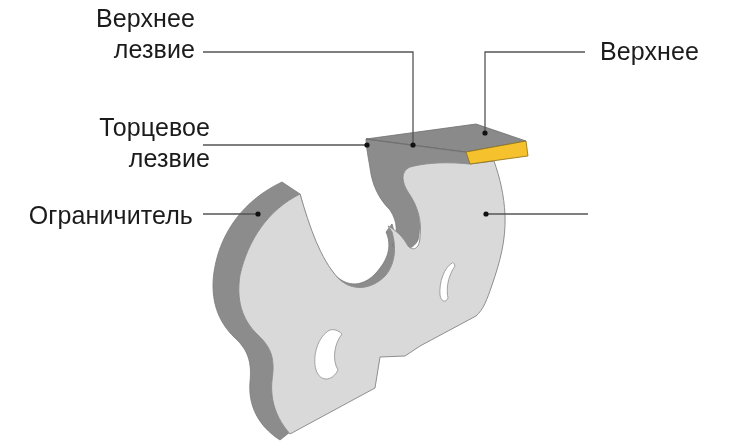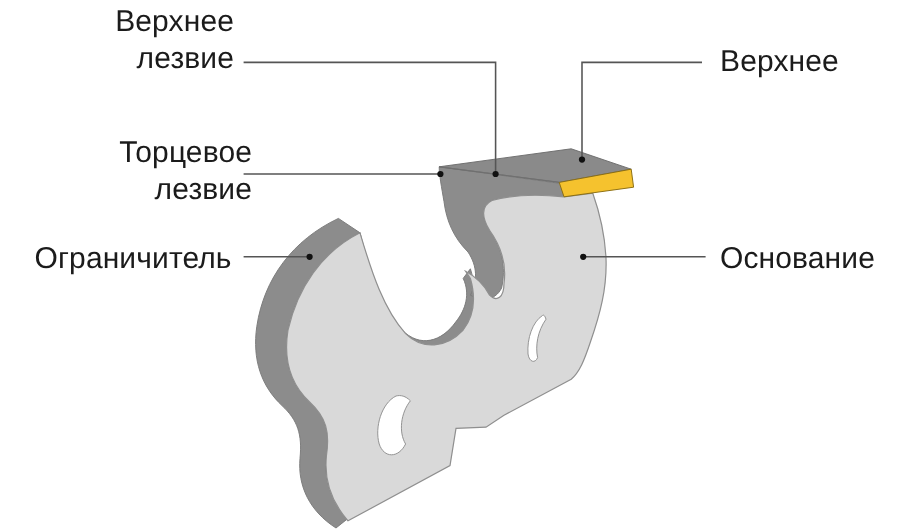--- a/index.html
+++ b/index.html
@@ -145,16 +145,13 @@
   </div>
 
   <div class="label right-align" id="lbl-depth-gauge">
     <span>Ограничитель</span>
   </div>
 
   <div class="label" id="lbl-chisel">
     <span>Верхнее</span>
   </div>
 
-  <div class="label" id="lbl-base">
-    <span>Основание</span>
-  </div>
 </div>
 
 </body></html>

